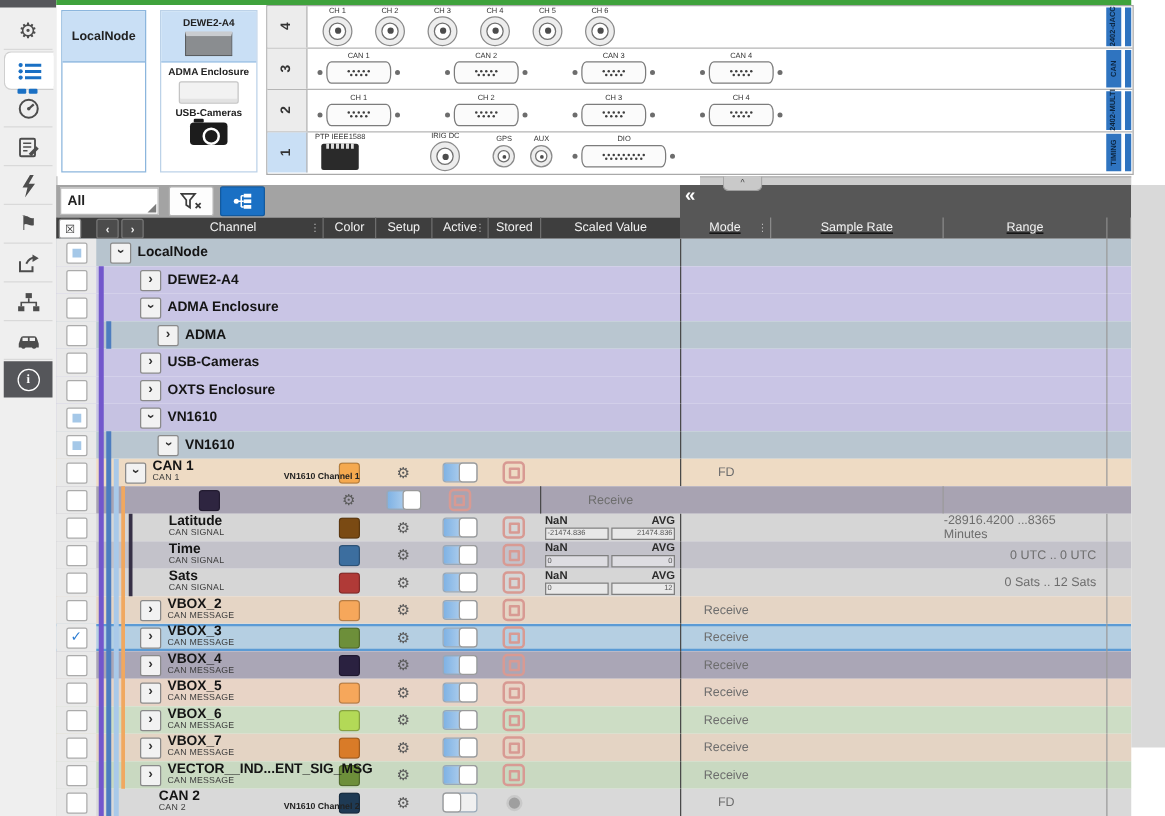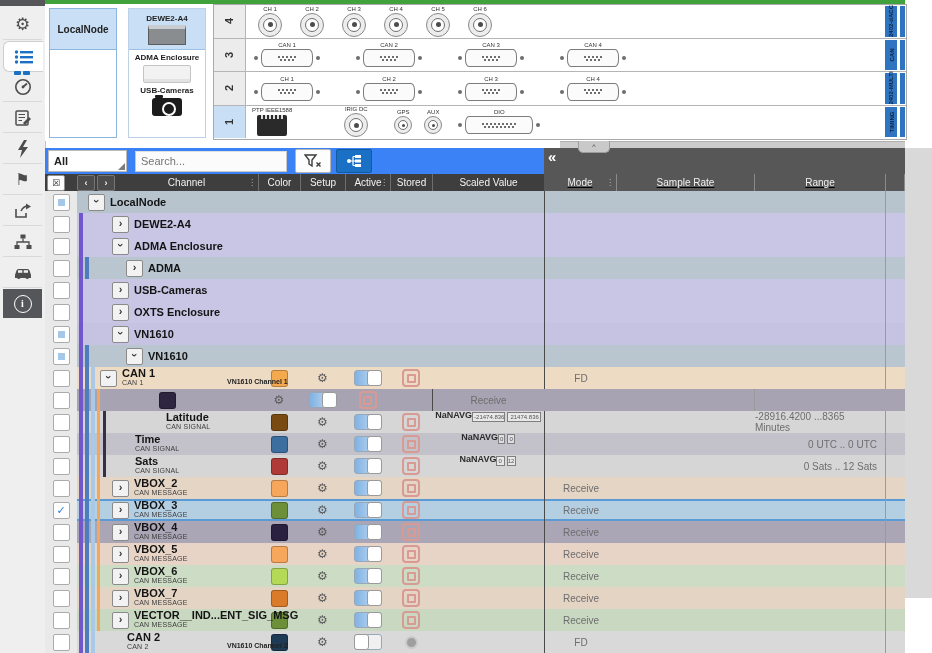--- a/index.html
+++ b/index.html
@@ -50,21 +50,21 @@
   .rj45{width:30px;height:21px;background:#2a2a2a;border-radius:2px;position:relative;margin-top:1px;}
   .rj45::before{content:"";position:absolute;left:4px;top:0;right:4px;height:4px;
      background:repeating-linear-gradient(to right,#ddd 0 2px,#2a2a2a 2px 4px);}
   .tagstrip{position:absolute;right:9px;top:1px;bottom:1px;width:12px;background:#2f74c0;display:flex;align-items:center;justify-content:center;}
   .tagstrip span{transform:rotate(-90deg);font-size:6px;font-weight:bold;color:#0b2540;white-space:nowrap;display:block;}
   .tagsolid{position:absolute;right:1px;top:1px;bottom:1px;width:5px;background:#2f74c0;}
   
   #hstrip{position:absolute;left:560px;top:141px;width:345px;height:7px;background:#cccccc;border-top:1px solid #b0b0b0;}
   #uptab{position:absolute;left:578px;top:141px;width:30px;height:11px;background:#c9c9c9;border:1px solid #9d9d9d;border-top:none;border-radius:0 0 5px 5px;display:flex;align-items:center;justify-content:center;font-size:7px;color:#444;line-height:7px;z-index:5;}
   
-  #filterbar{position:absolute;left:45px;top:148px;width:499px;height:26px;background:#3b82f6;display:flex;align-items:center;}
+  #filterbar{position:absolute;left:45px;top:148px;width:499px;height:26px;background:#a3a3a3;display:flex;align-items:center;}
   #scope-box{position:relative;margin-left:3px;width:72px;height:20px;background:#fff;border:1px solid #b9b9b9;display:flex;align-items:center;padding-left:5px;font-size:11px;font-weight:bold;color:#222;}
   #scope-box::after{content:"";position:absolute;right:1px;bottom:1px;border-left:7px solid transparent;border-bottom:7px solid #7c7c7c;}
   #search-box{margin-left:8px;width:150px;height:19px;border:1px solid #c9c9c9;border-top-color:#e0e0e0;background:#fbfbfb;display:flex;align-items:center;}
   #search-box input{border:none;outline:none;background:transparent;font-size:11px;color:#999;width:100%;padding:0 5px;font-family:inherit;}
   .fbtn{margin-left:8px;width:34px;height:22px;border:1px solid #b5b5b5;background:#fdfdfd;border-radius:2px;display:flex;align-items:center;justify-content:center;}
   .fbtn.blue{background:#1a70c4;border-color:#135a9e;margin-left:5px;}
   
   #lheader{position:absolute;left:45px;top:174px;width:499px;height:17px;background:#3e3e3e;display:grid;grid-template-columns:32px 181px 42px 45px 45px 42px 112px;align-items:center;}
   #lheader .hcell{position:relative;height:100%;display:flex;align-items:center;justify-content:center;font-size:10px;color:#f2f2f2;border-left:1px solid #6e6e6e;}
   .sortg{position:absolute;right:2px;font-size:8px;color:#bbb;}
@@ -97,21 +97,21 @@
   .swatch{width:15px;height:15px;border-radius:3px;border:1px solid rgba(0,0,0,.25);}
   .gear{font-size:12px;color:#5a5a5a;line-height:12px;}
   .toggle{position:relative;width:26px;height:14px;border:1px solid #98a8b8;border-radius:3px;background:linear-gradient(to right,#7fb2e4 0,#a9cbec 50%,#dbe9f7 50%);}
   .toggle .knob{position:absolute;right:-1px;top:-1px;width:13px;height:14px;background:#fff;border:1px solid #9a9a9a;border-radius:3px;}
   .toggle.off{background:#f0f0f0;}
   .toggle.off .knob{right:auto;left:-1px;background:#fff;}
   .stored{width:14px;height:14px;border:2px solid #d89a93;border-radius:4px;display:flex;align-items:center;justify-content:center;}
   .stored i{width:5px;height:5px;border:2px solid #d89a93;border-radius:1px;}
   .stored.gray{border:none;}
   .stored.gray i{width:9px;height:9px;border:2px solid #c9c9c9;background:#9f9f9f;border-radius:50%;}
-  .scaled{display:flex;flex-direction:row;justify-content:center;padding:0 4px;}
+  .scaled{display:flex;flex-direction:column;justify-content:center;padding:0 4px;}
   .sv-top{display:flex;justify-content:space-between;font-size:9px;font-weight:bold;color:#2c2c2c;line-height:9px;}
   .sv-bars{display:flex;gap:2px;margin-top:1px;}
   .sv-bars i{flex:1;height:8px;border:1px solid #7f7f7f;background:rgba(255,255,255,.45);font-size:6px;color:#555;font-style:normal;display:flex;align-items:center;padding:0 1px;overflow:hidden;}
   .sv-bars i.max{justify-content:flex-end;}
   .modecell{display:flex;align-items:center;justify-content:center;font-size:10px;color:#6d6d6d;border-left:1px solid #4a4a4a;}
   .srcell{}
   .rangecell{display:flex;align-items:center;justify-content:flex-end;font-size:10px;color:#6d6d6d;padding-right:8px;border-right:1px solid #9a9a9a;}
   .row.selected{box-shadow:inset 0 2px 0 #5b9bd5, inset 0 -2px 0 #5b9bd5;}
   .stripe{position:absolute;pointer-events:none;}
   #rightgap{position:absolute;left:905px;top:148px;width:27px;height:450px;background:#d9d9d9;}
@@ -562,23 +562,20 @@
 
   <div id="hstrip"></div>
   <div id="uptab">
       <span>^</span>
     </div>
 
   <div id="filterbar">
     <div id="scope-box">
         <span>All</span>
       </div>
-    <div id="search-box">
-      <input type="text" placeholder="Search..." style="">
-    </div>
     <div class="fbtn">
       <svg width="18" height="14" viewBox="0 0 18 14">
         <path d="M1 1 H12 L8 6 V12 L5 10 V6 Z" fill="none" stroke="#3c3c3c" stroke-width="1.4"></path>
         <path d="M12.5 8.5 L16.5 12.5 M16.5 8.5 L12.5 12.5" stroke="#3c3c3c" stroke-width="1.4"></path>
       </svg>
     </div>
     <div class="fbtn blue">
       <svg width="16" height="14" viewBox="0 0 16 14">
         <circle cx="3" cy="7" r="2" fill="#fff"></circle>
         <rect x="9" y="1" width="6" height="3" fill="#fff"></rect>
@@ -858,21 +855,21 @@
         <div class="scaled"></div>
         <div class="modecell">Receive</div>
         <div class="srcell"></div>
         <div class="rangecell"></div>
         <div></div>
       </div>
       <div class="row" style="background: rgb(214, 214, 214);">
         <div class="cb-cell">
           <div class="cbox"></div>
         </div>
-        <div class="tree-cell" style="padding-left: 84px;">
+        <div class="tree-cell" style="padding-left: 53px;">
           <div class="lblcol">
             <div class="rowtitle">Latitude</div>
             <div class="rowsub">CAN SIGNAL</div>
           </div>
         </div>
         <div class="ccell">
           <div class="swatch" style="background: rgb(122, 74, 19);"></div>
         </div>
         <div class="ccell">
           <span class="gear">⚙</span>

